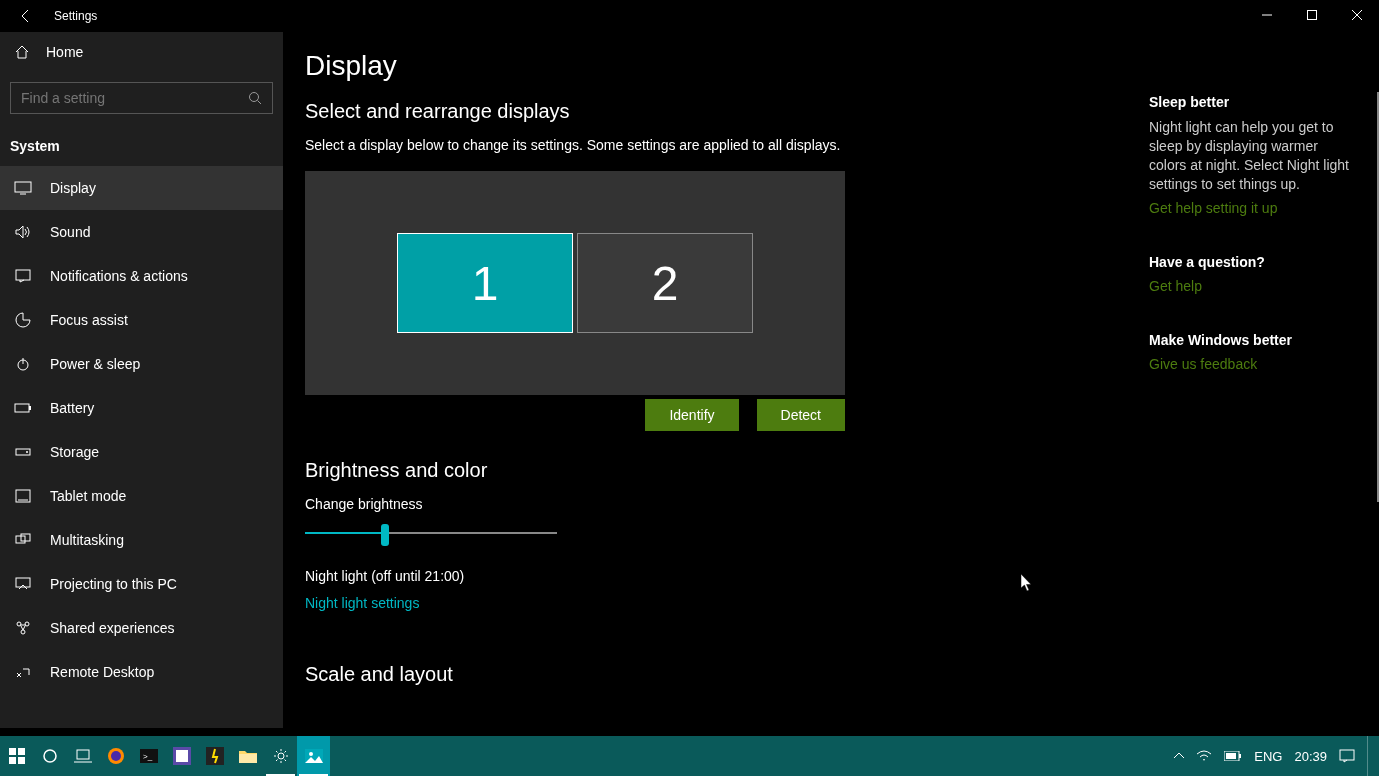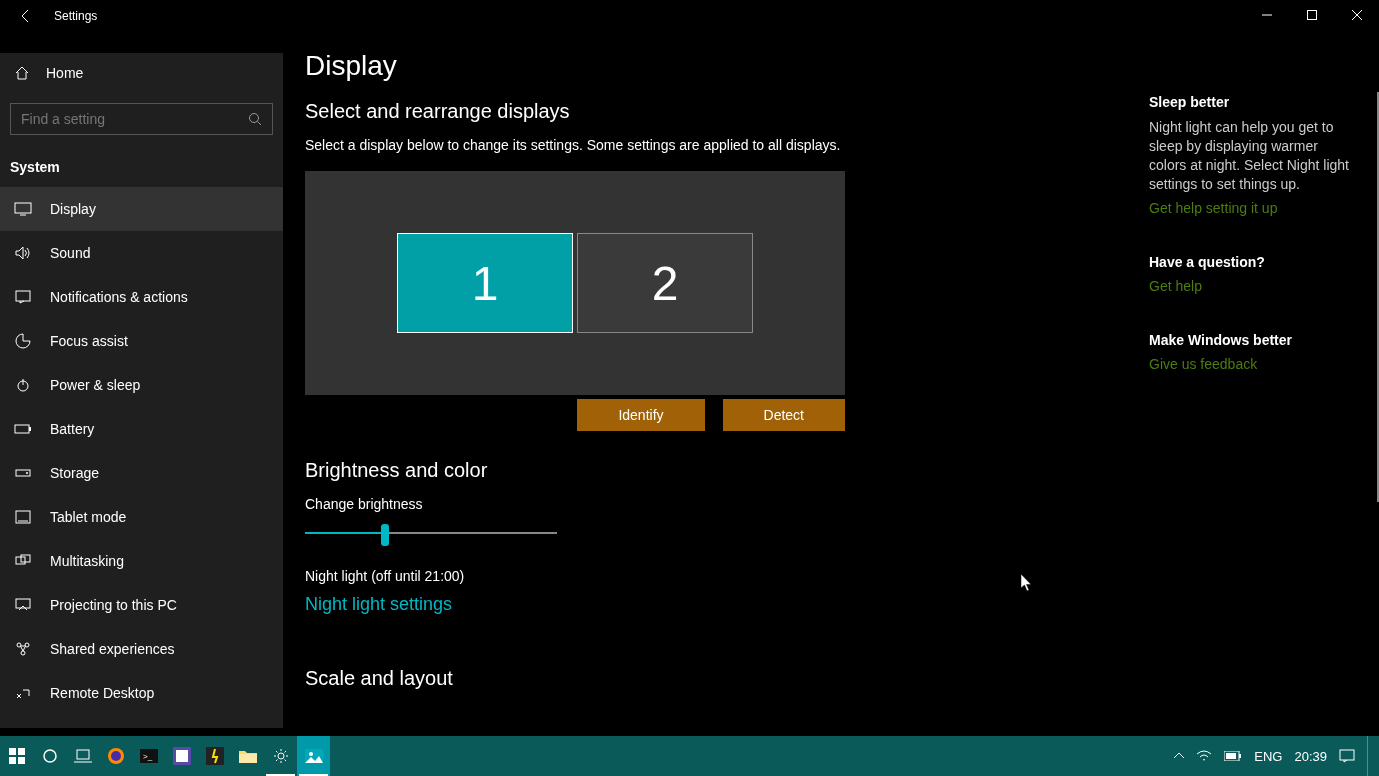--- a/index.html
+++ b/index.html
@@ -7,21 +7,21 @@
 
 
 .titlebar { position: absolute; top: 0; left: 0; right: 0; height: 32px; display: flex; align-items: center; }
 .titlebar-left { display: flex; align-items: center; gap: 20px; padding-left: 18px; }
 .back-btn { width: 16px; height: 16px; display: flex; align-items: center; justify-content: center; cursor: pointer; }
 .titlebar-title { font-size: 12px; color: #fff; }
 .window-controls { position: absolute; right: 0; top: 0; display: flex; }
 .win-btn { width: 45px; height: 30px; display: flex; align-items: center; justify-content: center; cursor: pointer; }
 
 
-.sidebar { position: absolute; left: 0; top: 32px; width: 283px; bottom: 48px; background: #1f1f1f; overflow-y: auto; margin-top: 21px; }
+.sidebar { position: absolute; left: 0; top: 32px; width: 283px; bottom: 48px; background: #1f1f1f; overflow-y: auto; }
 .sidebar-home { display: flex; align-items: center; gap: 16px; padding: 12px 14px; cursor: pointer; font-size: 14px; }
 .sidebar-search { margin: 10px 10px 18px 10px; }
 .sidebar-search-box { position: relative; border: 1px solid #555; background: #1f1f1f; height: 32px; display: flex; align-items: center; }
 .sidebar-search-input { background: transparent; border: none; outline: none; color: #ccc; font-size: 14px; padding: 0 10px; flex: 1; }
 .sidebar-search-icon { position: absolute; right: 10px; top: 8px; color: #999; }
 .sidebar-cat { font-weight: 600; font-size: 14px; padding: 6px 10px 12px 10px; }
 .sidebar-item { display: flex; align-items: center; gap: 18px; padding: 13px 14px; font-size: 14px; cursor: pointer; }
 .sidebar-item.selected { background: #333; }
 .sidebar-item .icon { width: 18px; height: 18px; display: flex; align-items: center; justify-content: center; }
 
@@ -31,34 +31,34 @@
 .page-title { font-size: 28px; font-weight: 400; margin-bottom: 18px; }
 .section-title { font-size: 20px; font-weight: 400; margin-bottom: 14px; }
 .section-title.sm { font-size: 20px; margin-top: 28px; }
 .desc { font-size: 14px; color: #fff; margin-bottom: 18px; }
 
 .display-area { width: 540px; height: 224px; background: #333; display: flex; align-items: center; justify-content: center; gap: 4px; }
 .display-box { border: 1px solid #888; display: flex; align-items: center; justify-content: center; font-size: 48px; font-weight: 300; cursor: pointer; }
 .display-box.selected { background: #00a0a6; border-color: #fff; width: 176px; height: 100px; }
 .display-box.unselected { background: #3a3a3a; width: 176px; height: 100px; }
 .display-btns { width: 540px; display: flex; justify-content: flex-end; gap: 18px; margin-top: 4px; margin-bottom: 24px; }
-.btn { background: #a16207; border: none; color: #fff; font-size: 14px; padding: 8px 41px; cursor: pointer; }
+.btn { background: #4d7c0f; border: none; color: #fff; font-size: 14px; padding: 8px 24px; cursor: pointer; }
 
 .setting-label { font-size: 14px; margin-bottom: 10px; }
 .slider-wrap { width: 252px; height: 24px; position: relative; margin-bottom: 22px; }
 .slider-track { position: absolute; top: 10px; left: 0; right: 0; height: 2px; background: #888; }
 .slider-fill { position: absolute; top: 10px; left: 0; height: 2px; background: #00b8c4; }
 .slider-thumb { position: absolute; top: 2px; width: 8px; height: 22px; background: #00b8c4; border-radius: 3px; cursor: pointer; }
 
 .toggle-row { display: flex; align-items: center; gap: 10px; margin-bottom: 18px; }
 .toggle { width: 40px; height: 20px; background: #00b8c4; border-radius: 10px; position: relative; cursor: pointer; }
 .toggle-knob { width: 12px; height: 12px; background: #000; border-radius: 50%; position: absolute; top: 4px; right: 4px; }
 .toggle-label { font-size: 14px; }
 
-.link { color: #00b8c4; font-size: 18px; cursor: pointer; margin-bottom: 24px; display: inline-block; }
+.link { color: #00b8c4; font-size: 14px; cursor: pointer; margin-bottom: 24px; display: inline-block; }
 
 
 .info-panel { position: absolute; right: 20px; top: 62px; width: 210px; }
 .info-section { margin-bottom: 38px; }
 .info-title { font-size: 14px; font-weight: 600; margin-bottom: 8px; }
 .info-text { font-size: 14px; color: #ccc; line-height: 1.35; margin-bottom: 6px; }
 .info-link { color: #4d7c0f; font-size: 14px; cursor: pointer; }
 
 .scrollbar { position: absolute; right: 0; top: 60px; width: 2px; height: 410px; background: #888; }
 

